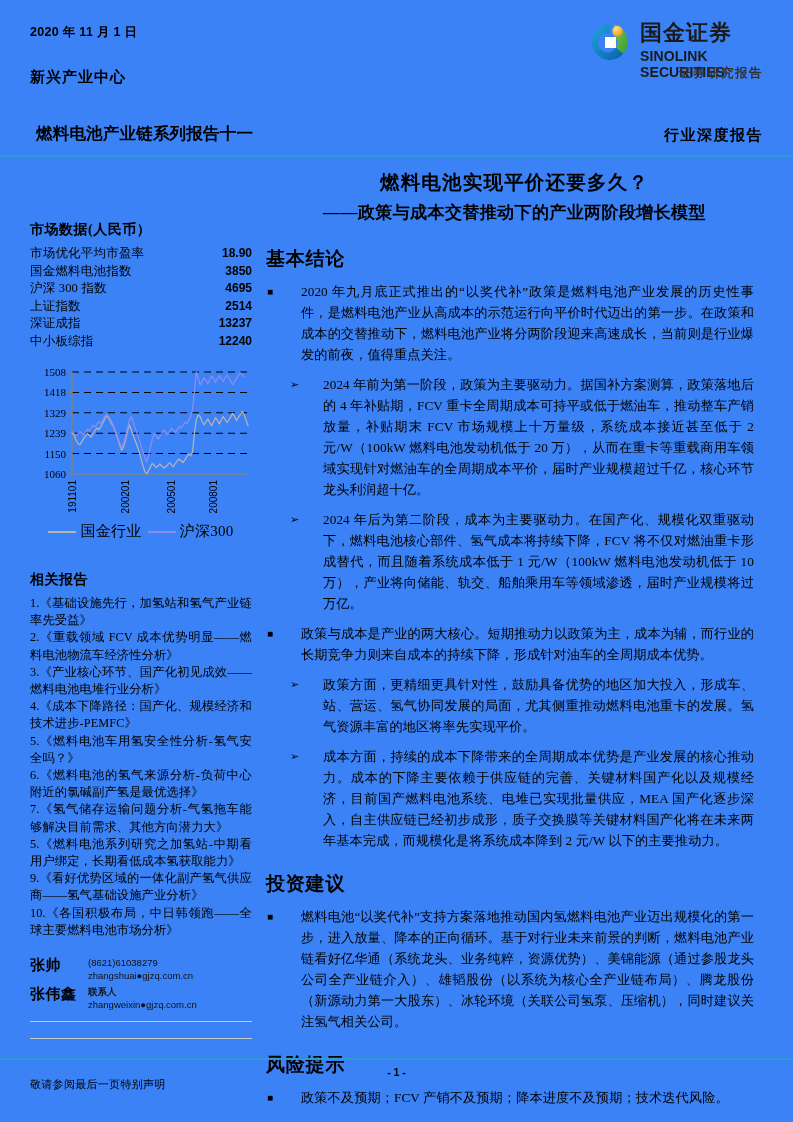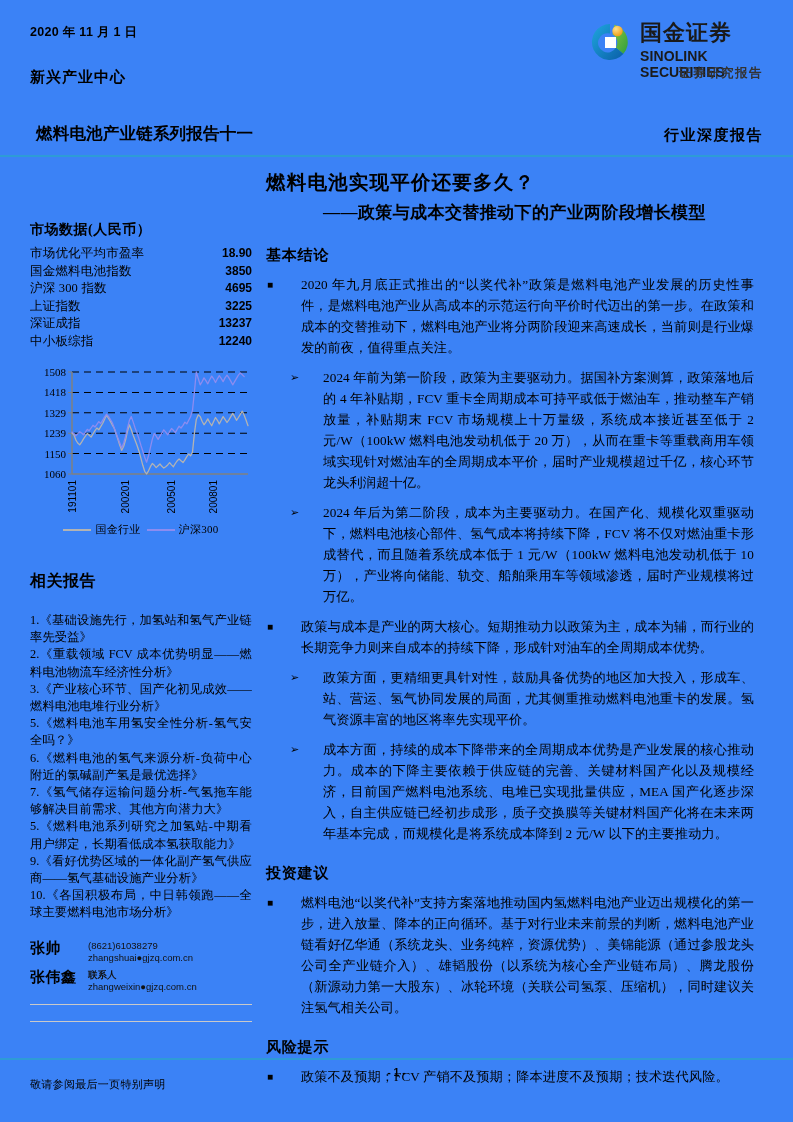--- a/index.html
+++ b/index.html
@@ -128,35 +128,35 @@
   }
   .chart-svg { display: block; }
   .legend {
     position: absolute;
     left: 0; top: 158px;
     width: 222px;
     display: flex;
     justify-content: center;
     gap: 6px;
     align-items: center;
-    font-size: 11px;
+    font-size: 15px;
   }
   .leg-item { display: flex; align-items: center; gap: 4px; }
   .leg-line { display: inline-block; width: 28px; height: 2px; }
   .leg-txt { letter-spacing: 0.3px; }
 
   
   .rr-wrap {
     margin-top: 22px;
   }
   .rr-h {
-    font-size: 16px;
+    font-size: 14px;
     font-weight: bold;
     letter-spacing: 0.5px;
-    margin-bottom: 20px;
+    margin-bottom: 6px;
   }
   .rr-item {
     font-size: 12.3px;
     line-height: 17.2px;
     letter-spacing: 0.1px;
     text-align: justify;
   }
 
   
   .an-wrap {
@@ -194,36 +194,37 @@
     margin-top: 16px;
   }
 
   
   .main {
     position: absolute;
     left: 266px; top: 168px;
     width: 497px;
   }
   .doc-title {
+    text-align: center;
     font-size: 19.5px;
     font-weight: bold;
     letter-spacing: 1.2px;
     line-height: 29px;
     margin: 0 0 2px 0;
   }
   .doc-subtitle {
     text-align: center;
     font-size: 17px;
     font-weight: bold;
     letter-spacing: 0.4px;
     line-height: 27px;
     margin: 0 0 16px 0;
   }
   .sec-h {
-    font-size: 15px;
+    font-size: 19px;
     font-weight: bold;
     letter-spacing: 0.8px;
     margin: 20px 0 5px 0;
   }
   .bullet {
     position: relative;
     padding-left: 26px;
     margin-bottom: 9px;
     font-size: 13.2px;
     line-height: 21px;
@@ -314,21 +315,21 @@
       <div class="md-row">
         <span class="md-label">国金燃料电池指数</span>
         <span class="md-value">3850</span>
       </div>
       <div class="md-row">
         <span class="md-label">沪深 300 指数</span>
         <span class="md-value">4695</span>
       </div>
       <div class="md-row">
         <span class="md-label">上证指数</span>
-        <span class="md-value">3225</span>
+        <span class="md-value">2514</span>
       </div>
       <div class="md-row">
         <span class="md-label">深证成指</span>
         <span class="md-value">13237</span>
       </div>
       <div class="md-row">
         <span class="md-label">中小板综指</span>
         <span class="md-value">12240</span>
       </div>
     </div>
@@ -371,20 +372,21 @@
           <span class="leg-txt">沪深300</span>
         </span>
       </div>
     </div>
 
     <div class="rr-wrap">
       <div class="rr-h">相关报告</div>
       <div class="rr-item">1.《基础设施先行，加氢站和氢气产业链率先受益》</div>
       <div class="rr-item">2.《重载领域 FCV 成本优势明显——燃料电池物流车经济性分析》</div>
       <div class="rr-item">3.《产业核心环节、国产化初见成效——燃料电池电堆行业分析》</div>
+      <div class="rr-item">4.《成本下降路径：国产化、规模经济和技术进步-PEMFC》</div>
       <div class="rr-item">5.《燃料电池车用氢安全性分析-氢气安全吗？》</div>
       <div class="rr-item">6.《燃料电池的氢气来源分析-负荷中心附近的氯碱副产氢是最优选择》</div>
       <div class="rr-item">7.《氢气储存运输问题分析-气氢拖车能够解决目前需求、其他方向潜力大》</div>
       <div class="rr-item">5.《燃料电池系列研究之加氢站-中期看用户绑定，长期看低成本氢获取能力》</div>
       <div class="rr-item">9.《看好优势区域的一体化副产氢气供应商——氢气基础设施产业分析》</div>
       <div class="rr-item">10.《各国积极布局，中日韩领跑——全球主要燃料电池市场分析》</div>
     </div>
 
     <div class="an-wrap">
       <div class="an-row">

